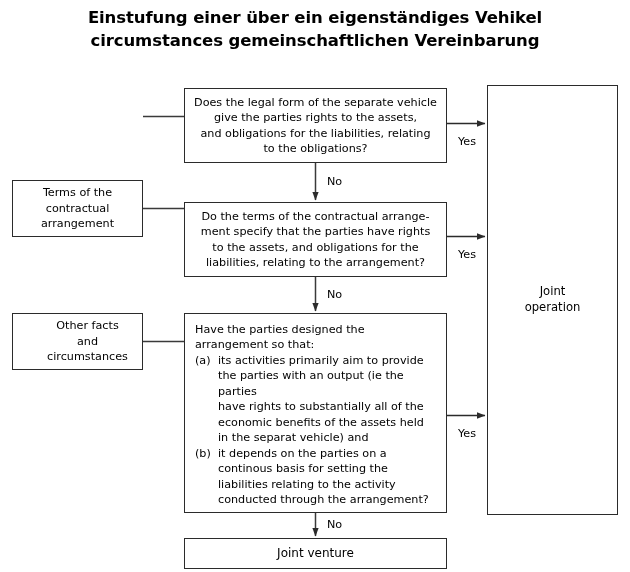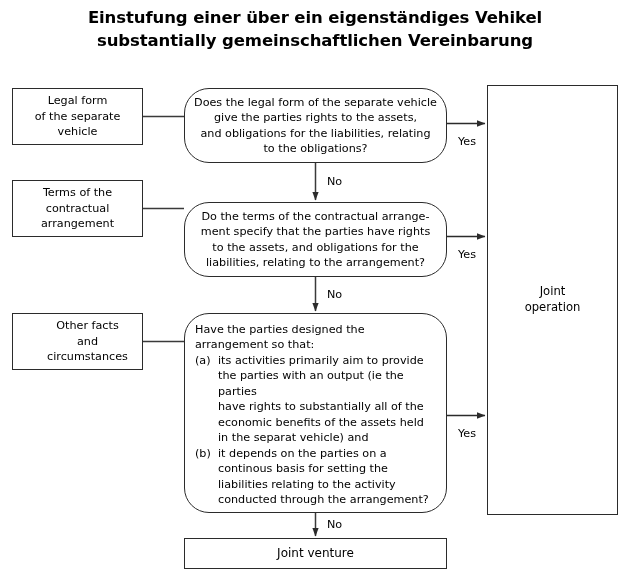--- a/index.html
+++ b/index.html
@@ -59,21 +59,20 @@
   #input-legal-form  { top: 88px; }
   #input-terms       { top: 180px; }
   #input-other-facts { top: 313px; padding-left: 20px; }
 
   
   .decision {
     left: 184px;
     width: 263px;
     text-align: center;
     padding: 4px 8px;
-    border-radius: 25px;
   }
   #decision-legal-form { top: 88px;  height: 75px; }
   #decision-terms      { top: 202px; height: 75px; }
   #decision-other {
     top: 313px;
     height: 200px;
     text-align: left;
     padding: 8px 16px 8px 10px;
     align-items: flex-start;
   }
@@ -125,21 +124,21 @@
     pointer-events: none;
   }
 </style>
 </head>
 <body>
 
 <div id="flowchart">
 
   <div class="title">
     <span class="tline">Einstufung einer über ein eigenständiges Vehikel</span>
-    <span class="tline">substantially gemeinschaftlichen Vereinbarung</span>
+    <span class="tline">circumstances gemeinschaftlichen Vereinbarung</span>
   </div>
 
   <svg id="connectors" viewBox="0 0 630 572" width="630" height="572" xmlns="http://www.w3.org/2000/svg">
     <defs>
       <marker id="arrowhead" markerWidth="9" markerHeight="9" refX="8.2" refY="3.6" orient="auto" markerUnits="userSpaceOnUse">
         <path d="M0,0.4 L8.6,3.6 L0,6.8 z" fill="#2b2b2b"></path>
       </marker>
     </defs>
 
     <line x1="143" y1="116.5" x2="184" y2="116.5" stroke="#3a3a3a" stroke-width="1.4"></line>
@@ -148,27 +147,20 @@
 
     <line x1="447" y1="123.5" x2="485" y2="123.5" stroke="#2b2b2b" stroke-width="1.5" marker-end="url(#arrowhead)"></line>
     <line x1="447" y1="236.5" x2="485" y2="236.5" stroke="#2b2b2b" stroke-width="1.5" marker-end="url(#arrowhead)"></line>
     <line x1="447" y1="415.5" x2="485" y2="415.5" stroke="#2b2b2b" stroke-width="1.5" marker-end="url(#arrowhead)"></line>
 
     <line x1="315.5" y1="163" x2="315.5" y2="200" stroke="#3a3a3a" stroke-width="1.5" marker-end="url(#arrowhead)"></line>
     <line x1="315.5" y1="277" x2="315.5" y2="311" stroke="#3a3a3a" stroke-width="1.5" marker-end="url(#arrowhead)"></line>
     <line x1="315.5" y1="513" x2="315.5" y2="536" stroke="#3a3a3a" stroke-width="1.5" marker-end="url(#arrowhead)"></line>
   </svg>
 
-  <div class="box input-box" id="input-legal-form">
-    <div class="inner">
-      <span class="tl">Legal form</span>
-      <span class="tl">of the separate</span>
-      <span class="tl">vehicle</span>
-    </div>
-  </div>
 
   <div class="box input-box" id="input-terms">
     <div class="inner">
       <span class="tl">Terms of the</span>
       <span class="tl">contractual</span>
       <span class="tl">arrangement</span>
     </div>
   </div>
 
   <div class="box input-box" id="input-other-facts">

